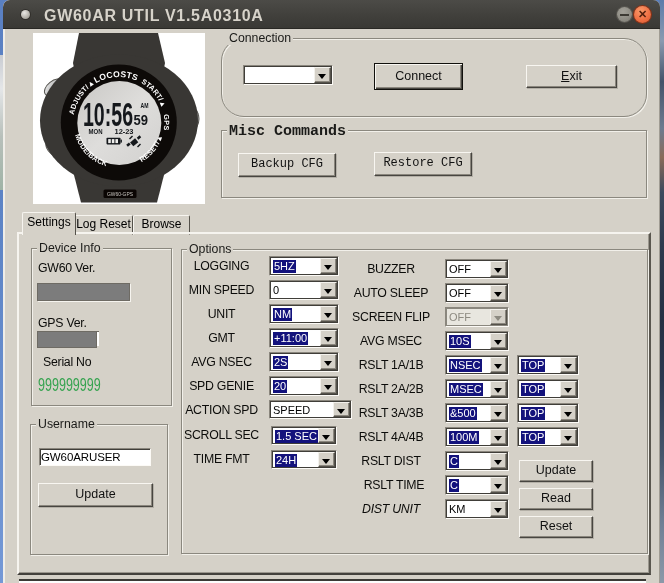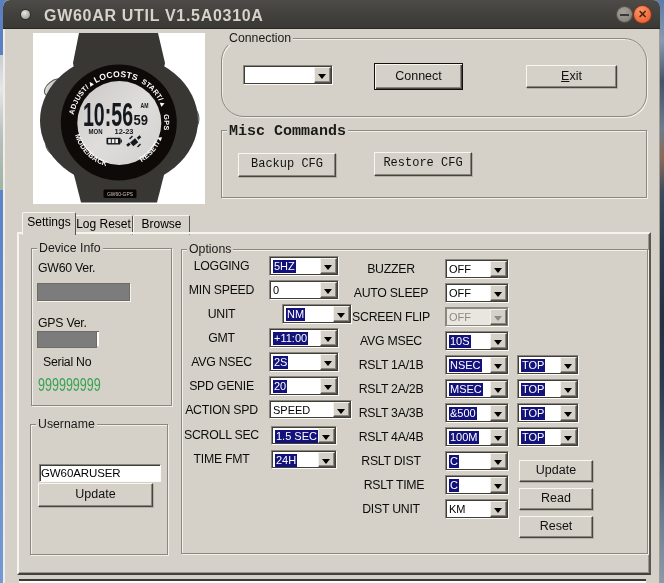--- a/index.html
+++ b/index.html
@@ -169,21 +169,21 @@
 <div class="abs bar" style="left:37px;top:283px;width:91px;height:16px;"></div>
 <div class="abs lbl" style="left:38px;top:316px;">GPS Ver.</div>
 <div class="abs" style="left:37px;top:331px;width:62px;height:15px;background:#fff;box-shadow:inset 1px 1px 0 #6e6b64;"></div>
 <div class="abs" style="left:37px;top:331px;width:58px;height:15px;background:#7c7c7c;border:1px solid #6e6b64;"></div>
 <div class="abs lbl" style="left:43px;top:355px;">Serial No</div>
 <div class="abs" style="left:38px;top:374px;font-size:19px;color:#35a34f;transform:scaleX(.66);transform-origin:0 0;">999999999</div>
 
 <div class="abs grp" style="left:30px;top:424px;width:136px;height:129px;">
   <div class="gttl">Username</div>
 </div>
-<div class="abs inp" style="left:39px;top:464px;width:110px;height:16px;padding-left:10px;">
+<div class="abs inp" style="left:39px;top:448px;width:110px;height:16px;">
   <div style="position:absolute;left:1px;top:2px;font-size:11.5px;letter-spacing:-0.1px;">GW60ARUSER</div>
 </div>
 <div class="abs btn" style="left:38px;top:483px;width:113px;height:22px;line-height:21px;">Update</div>
 
 <div class="abs grp" style="left:181px;top:249px;width:465px;height:303px;">
   <div class="gttl">Options</div>
 </div>
 
 <div class="abs lbl rlbl" style="left:181px;top:259px;width:81px;">LOGGING</div>
 <div class="abs lbl rlbl" style="left:181px;top:283px;width:81px;">MIN SPEED</div>
@@ -202,21 +202,21 @@
       <div class="ar"></div>
     </div>
   </div>
 <div class="abs cmb" style="left:269px;top:280px;width:68px;height:18px;">
     <div class="inner"></div>
     <div class="txt">0</div>
     <div class="ab">
       <div class="ar"></div>
     </div>
   </div>
-<div class="abs cmb" style="left:269px;top:304px;width:68px;height:18px;margin-left:13px;">
+<div class="abs cmb" style="left:269px;top:304px;width:68px;height:18px;">
     <div class="inner"></div>
     <div class="txt"><span class="sel">NM</span></div>
     <div class="ab">
       <div class="ar"></div>
     </div>
   </div>
 <div class="abs cmb" style="left:269px;top:328px;width:68px;height:18px;">
     <div class="inner"></div>
     <div class="txt"><span class="sel">+11:00</span></div>
     <div class="ab">
@@ -262,21 +262,21 @@
 <div class="abs lbl rlbl" style="left:341px;top:262px;width:100px;">BUZZER</div>
 <div class="abs lbl rlbl" style="left:341px;top:286px;width:100px;">AUTO SLEEP</div>
 <div class="abs lbl rlbl" style="left:341px;top:310px;width:100px;">SCREEN FLIP</div>
 <div class="abs lbl rlbl" style="left:341px;top:334px;width:100px;">AVG MSEC</div>
 <div class="abs lbl rlbl" style="left:341px;top:358px;width:100px;">RSLT 1A/1B</div>
 <div class="abs lbl rlbl" style="left:341px;top:382px;width:100px;">RSLT 2A/2B</div>
 <div class="abs lbl rlbl" style="left:341px;top:406px;width:100px;">RSLT 3A/3B</div>
 <div class="abs lbl rlbl" style="left:341px;top:430px;width:100px;">RSLT 4A/4B</div>
 <div class="abs lbl rlbl" style="left:341px;top:454px;width:100px;">RSLT DIST</div>
 <div class="abs lbl rlbl" style="left:344px;top:478px;width:100px;">RSLT TIME</div>
-<div class="abs lbl rlbl" style="left:341px;top:502px;width:100px;">DIST UNIT</div>
+<div class="abs lbl rlbl" style="left:341px;top:502px;width:100px;font-style:italic;">DIST UNIT</div>
 
 <div class="abs cmb" style="left:445px;top:259px;width:62px;height:18px;">
     <div class="inner"></div>
     <div class="txt">OFF</div>
     <div class="ab">
       <div class="ar"></div>
     </div>
   </div>
 <div class="abs cmb" style="left:445px;top:283px;width:62px;height:18px;">
     <div class="inner"></div>

